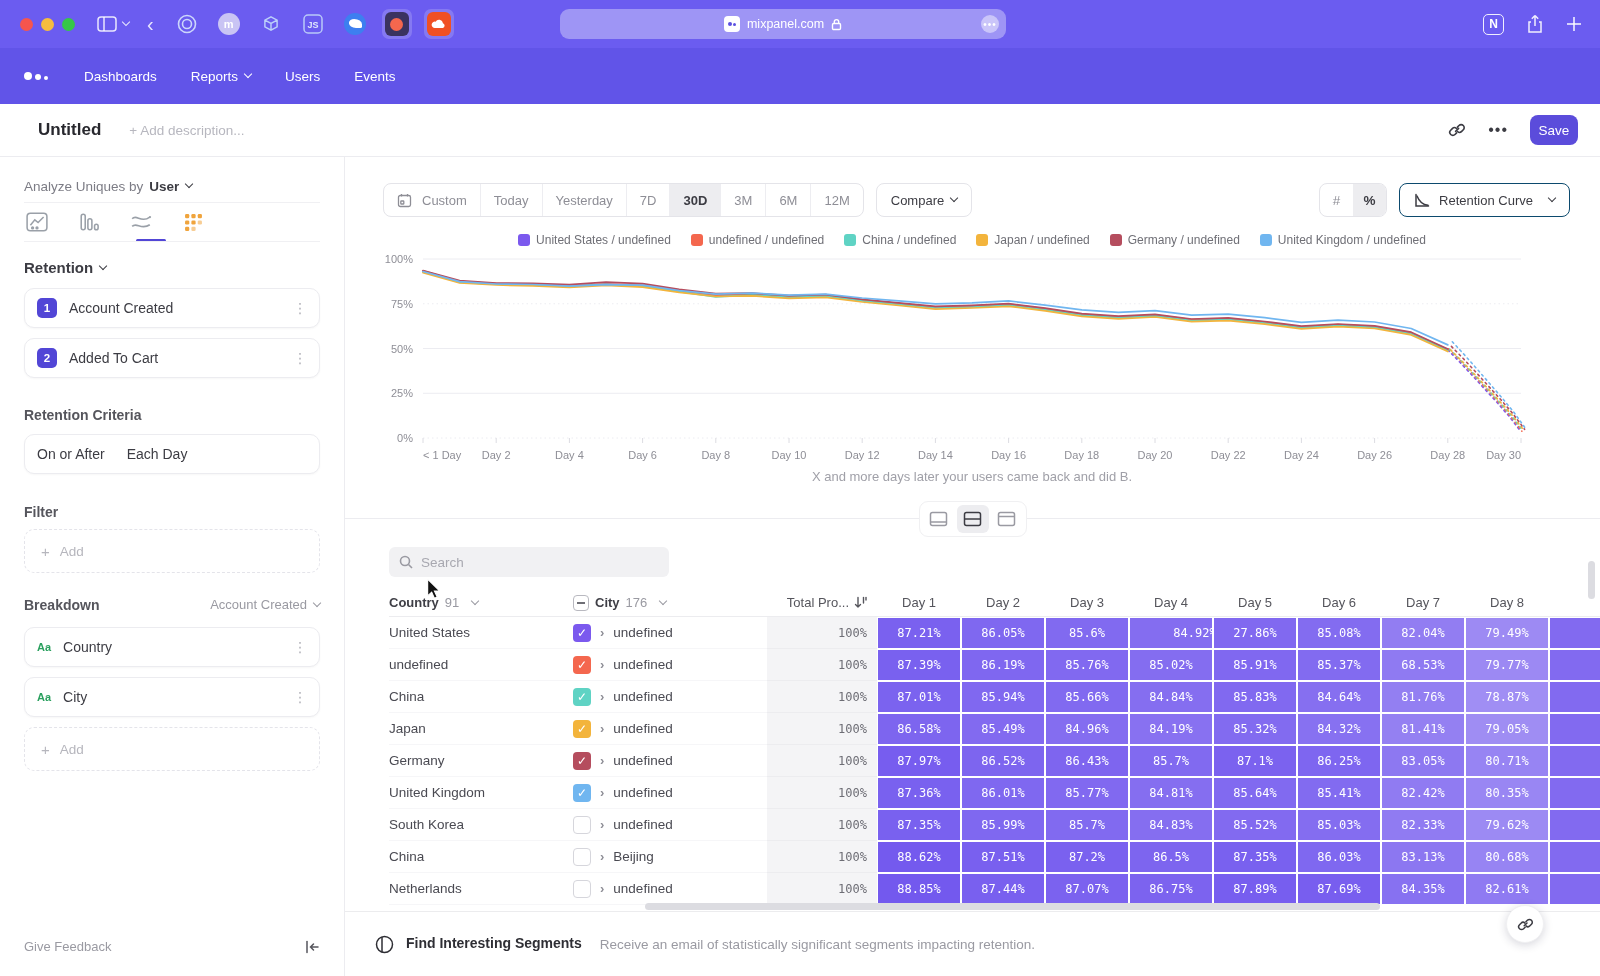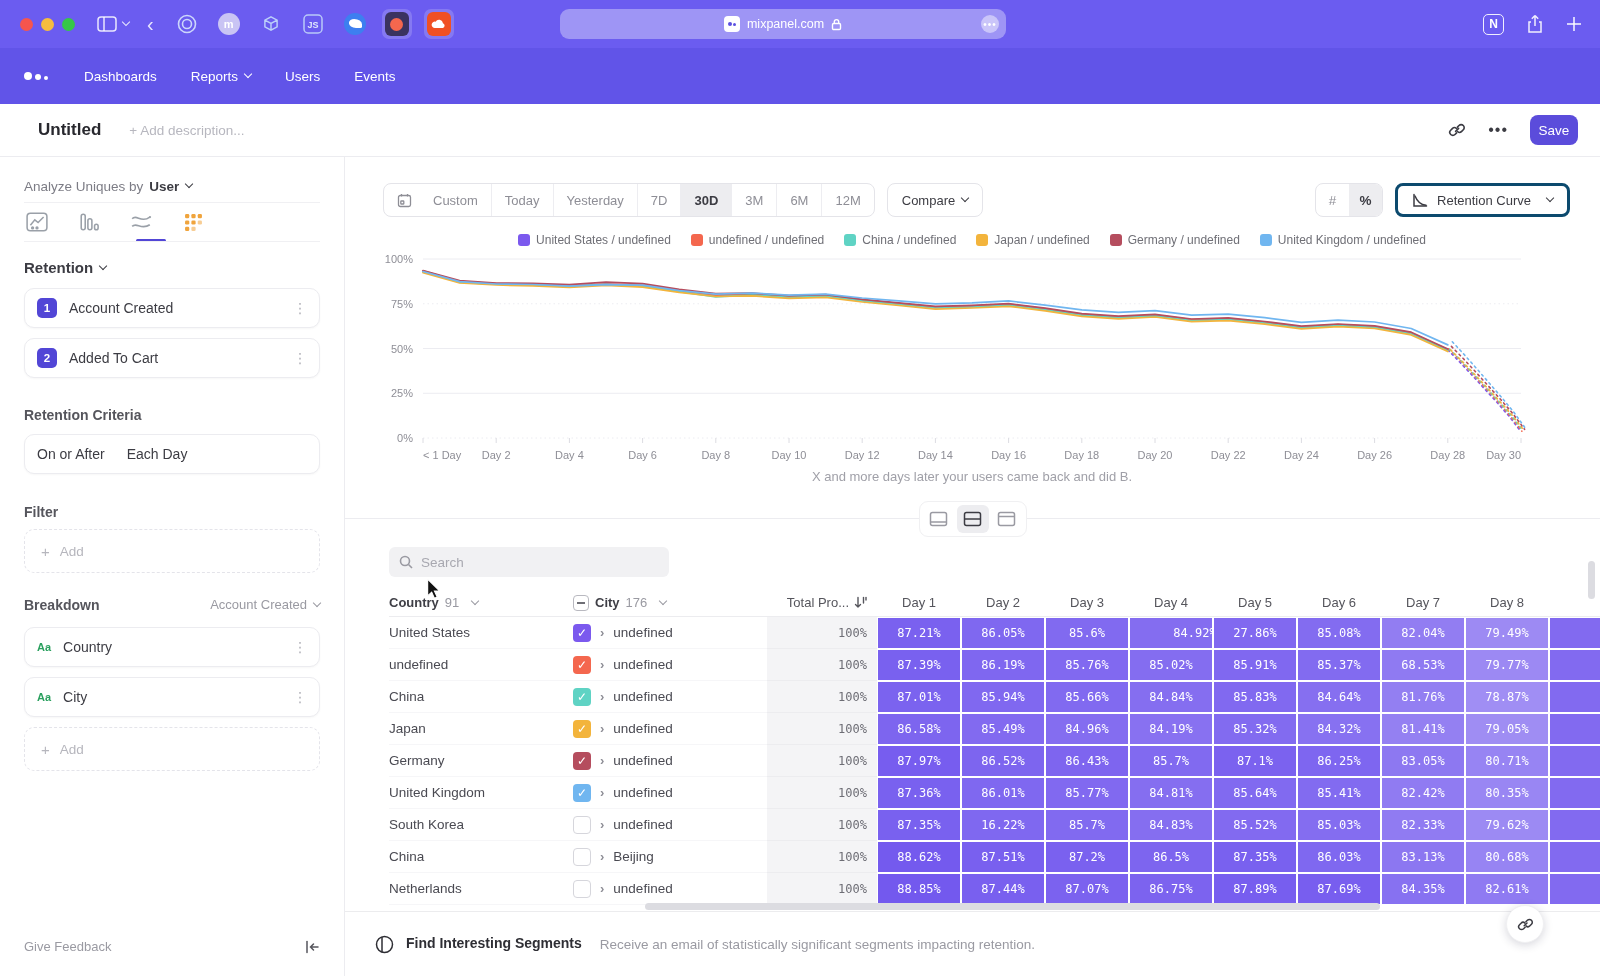--- a/index.html
+++ b/index.html
@@ -80,30 +80,30 @@
   .aa-badge { color:#2ba05f; font-size:11px; font-weight:bold; margin-right:12px; }
   .dashed-card { position:absolute; left:24px; right:24px; height:44px; border:1.5px dashed #e4e4ea; border-radius:10px;
                  display:flex; align-items:center; padding:0 16px; color:#b6b6bd; font-size:13.5px; }
   .dashed-card .plus { margin-right:10px; font-size:15px; }
   .bd-dropdown { position:absolute; right:24px; font-size:13px; color:#9a9aa2; display:flex; align-items:center; }
   .sb-footer { position:absolute; left:24px; right:24px; bottom:22px; display:flex; align-items:center; justify-content:space-between; color:#9a9aa2; font-size:13px; }
 
   
   .toolbar { position:absolute; left:38px; top:26px; right:30px; height:34px; display:flex; align-items:center; }
   .seg-group { display:flex; align-items:stretch; height:34px; border:1px solid #e4e4e9; border-radius:8px; background:#fff; overflow:hidden; }
-  .seg-item { display:flex; align-items:center; padding:0 13px; font-size:13px; color:#8e8e96; border-left:1px solid #ededf1; cursor:pointer; gap:21px; white-space:nowrap; }
+  .seg-item { display:flex; align-items:center; padding:0 13px; font-size:13px; color:#8e8e96; border-left:1px solid #ededf1; cursor:pointer; gap:10px; white-space:nowrap; }
   .seg-item:first-child { border-left:none; }
   .seg-item.active { background:#ededf0; color:#3c3c43; font-weight:bold; }
   .compare-btn { margin-left:12px; height:34px; border:1px solid #e4e4e9; border-radius:8px; background:#fff; display:flex; align-items:center;
                  padding:0 14px; font-size:13px; color:#3c3c43; font-weight:500; cursor:pointer; }
   .toolbar-right { margin-left:auto; display:flex; align-items:center; gap:12px; }
   .unit-toggle { display:flex; height:34px; border:1px solid #e4e4e9; border-radius:8px; overflow:hidden; background:#fff; }
   .unit { width:33px; display:flex; align-items:center; justify-content:center; font-size:13.5px; color:#8e8e96; cursor:pointer; }
   .unit.active { background:#ededf0; color:#3c3c43; font-weight:bold; }
-  .view-btn { height:34px; border:3px solid #0c4a6e; border-radius:8px; background:#fff; display:flex; align-items:center; gap:9px;
+  .view-btn { height:34px; border:1px solid #0c4a6e; border-radius:8px; background:#fff; display:flex; align-items:center; gap:9px;
               padding:0 14px; font-size:13px; color:#3c3c43; font-weight:500; cursor:pointer; }
 
   
   .legend { position:absolute; left:78px; width:1098px; top:76px; display:flex; justify-content:center; gap:20px; font-size:12px; color:#6f6f76; }
   .lg-item { display:flex; align-items:center; gap:6px; white-space:nowrap; }
   .lg-sw { width:12px; height:12px; border-radius:3px; display:inline-block; }
   .chart-block { position:absolute; left:0; top:96px; width:1256px; height:212px; }
   .chart-caption { position:absolute; left:78px; width:1098px; top:312px; text-align:center; font-size:13px; color:#a0a0a8; }
 
   
@@ -751,21 +751,21 @@
             </div>
             <div class="trow">
               <span class="td-country">South Korea</span>
               <span class="td-city">
                 <span class="cbx off"></span>
                 <span class="row-chev">›</span>
                 <span>undefined</span>
               </span>
               <span class="td-total">100%</span>
               <span class="dcell" style="background: rgba(105, 77, 237, 0.89);">87.35%</span>
-              <span class="dcell" style="background: rgba(105, 77, 237, 0.85);">16.22%</span>
+              <span class="dcell" style="background: rgba(105, 77, 237, 0.85);">85.99%</span>
               <span class="dcell" style="background: rgba(105, 77, 237, 0.84);">85.7%</span>
               <span class="dcell" style="background: rgba(105, 77, 237, 0.816);">84.83%</span>
               <span class="dcell" style="background: rgba(105, 77, 237, 0.835);">85.52%</span>
               <span class="dcell" style="background: rgba(105, 77, 237, 0.82);">85.03%</span>
               <span class="dcell" style="background: rgba(105, 77, 237, 0.74);">82.33%</span>
               <span class="dcell" style="background: rgba(105, 77, 237, 0.66);">79.62%</span>
               <span class="dcell" style="background: rgba(105, 77, 237, 0.835);"></span>
             </div>
             <div class="trow">
               <span class="td-country">China</span>

